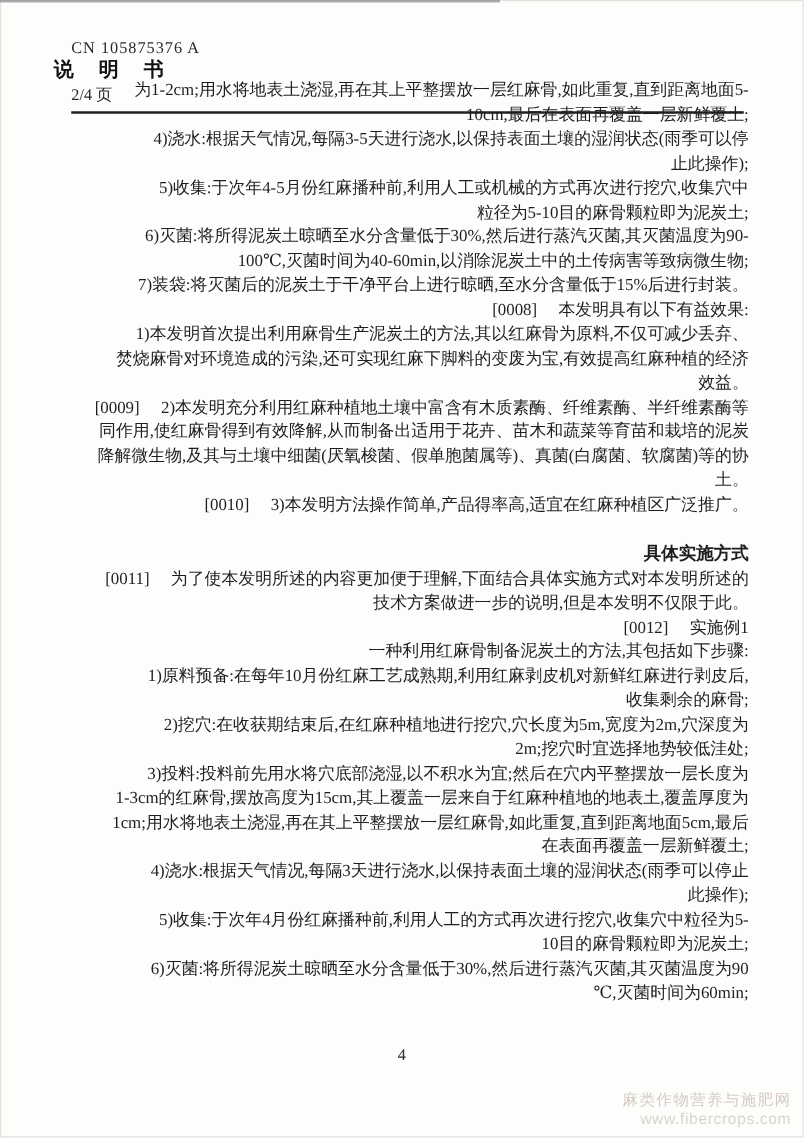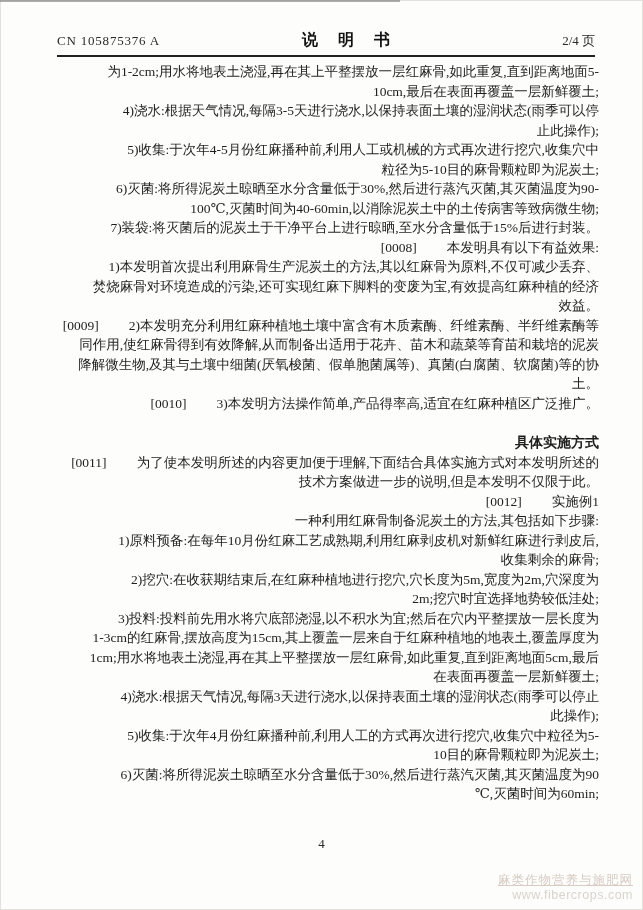--- a/index.html
+++ b/index.html
@@ -22,20 +22,21 @@
     opacity: 0.55;
   }
   .header-row {
     position: absolute;
     top: 30px; left: 57px; right: 48px;
     display: flex;
     justify-content: space-between;
     align-items: baseline;
     border-bottom: 2px solid #212121;
     padding-bottom: 4px;
+    flex-direction: column;
   }
   .doc-number {
     font-size: 13px;
     letter-spacing: 0.8px;
     color: #2a2a2a;
   }
   .page-title {
     font-size: 16px;
     font-weight: bold;
     letter-spacing: 2px;
@@ -53,37 +54,37 @@
     line-height: 19.5px;
   }
   .line { white-space: nowrap; overflow: hidden; text-align: right; }
   .line.indent { padding-left: 27px; }
   .line.heading {
     font-weight: bold;
     font-size: 14px;
     margin-top: 20px;
     font-family: "Liberation Sans", "DejaVu Sans", sans-serif;
   }
-  .ptag { display: inline-block; margin-right: 30px; }
+  .ptag { display: inline-block; margin-right: 17px; }
   .page-number {
     position: absolute;
     top: 836px; left: 0; right: 0;
     text-align: center;
     font-size: 13px;
     color: #2a2a2a;
   }
   .watermark {
     position: absolute;
     top: 873px; right: 10px;
     text-align: right;
     font-size: 12.5px;
     line-height: 15px;
     font-family: "Liberation Sans", "DejaVu Sans", sans-serif;
   }
-  .wm-site { color: #d7cbc3; letter-spacing: 1px; text-decoration: underline; }
+  .wm-site { color: #d7cbc3; letter-spacing: 1px; }
   .wm-url  { color: #d9d3cd; letter-spacing: 0.5px; }
 </style>
 </head>
 <body>
 
 <div class="page">
   <div class="scan-edge"></div>
 
   <div class="header-row">
     <span class="doc-number">CN 105875376 A</span>

